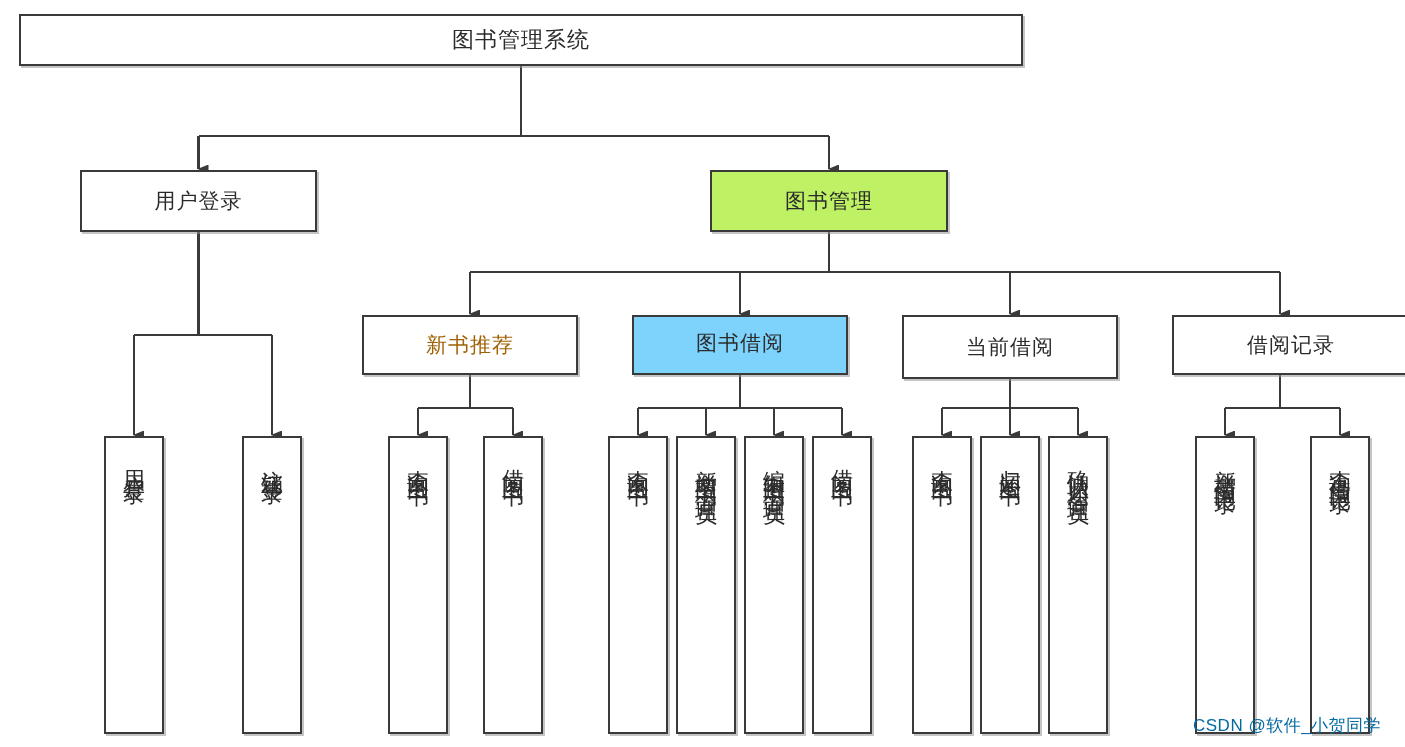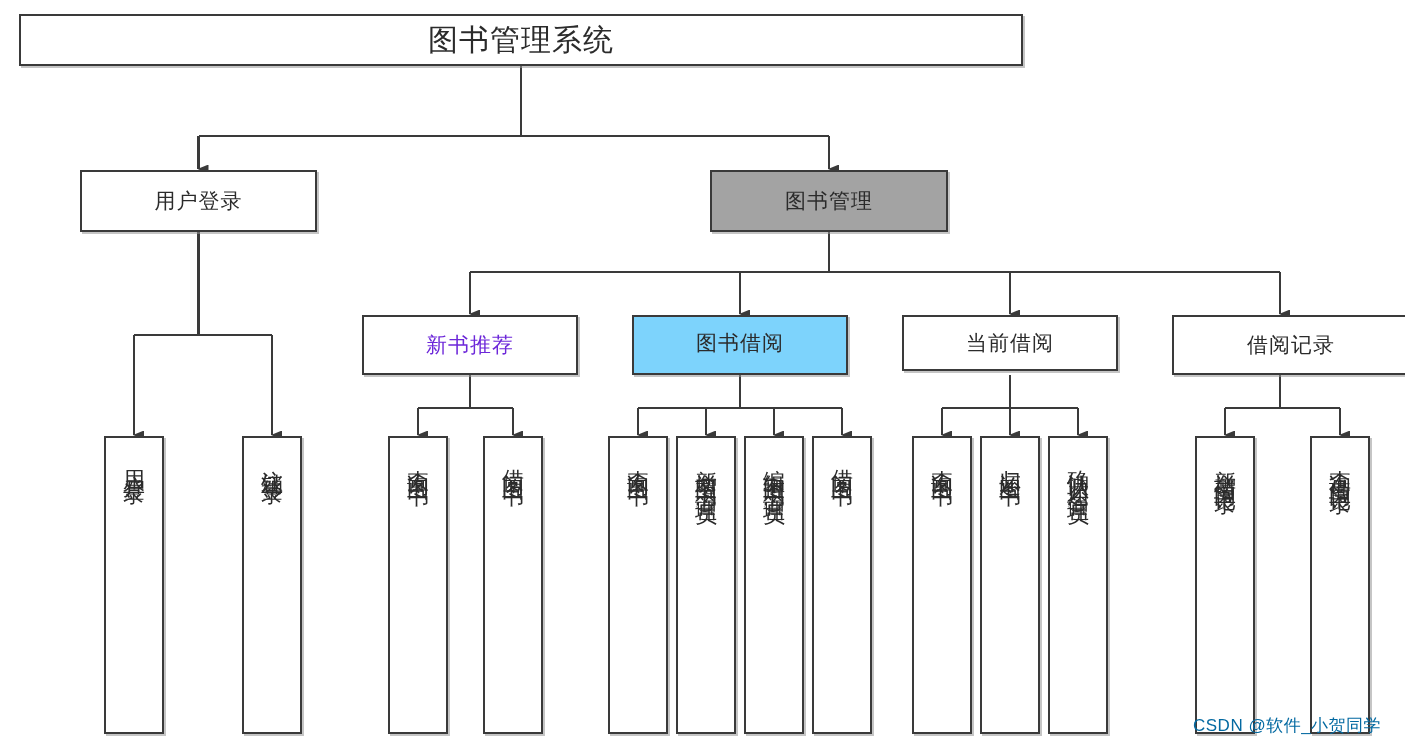--- a/index.html
+++ b/index.html
@@ -49,21 +49,21 @@
     padding-top: 14px;
   }
   .node.vertical .label {
     writing-mode: vertical-rl;
     text-orientation: upright;
     font-size: 22px;
     letter-spacing: 5px;
     line-height: 1.1;
     white-space: nowrap;
   }
-  .node.root .label { font-size: 30px; }
+  .node.root .label { font-size: 22px; }
   .watermark {
     position: absolute;
     font-size: 17px;
     color: #b8b8b8;
     white-space: nowrap;
     letter-spacing: 0.5px;
     user-select: none;
   }
 </style>
 </head>
@@ -112,30 +112,30 @@
         <line x1="1340" y1="408" x2="1340" y2="435" stroke="#3a3a3a" stroke-width="2.5" shape-rendering="crispEdges" marker-end="url(#arrowhead)"></line>
       </g>
   </svg>
   <div id="node-layer">
       <div class="node root" style="left: 19px; top: 14px; width: 1004px; height: 52px; border-color: rgb(58, 58, 58); background: rgb(255, 255, 255); color: rgb(43, 43, 43);">
         <span class="label">图书管理系统</span>
       </div>
       <div class="node" style="left: 80px; top: 170px; width: 237px; height: 62px; border-color: rgb(58, 58, 58); background: rgb(255, 255, 255); color: rgb(43, 43, 43);">
         <span class="label">用户登录</span>
       </div>
-      <div class="node" style="left: 710px; top: 170px; width: 238px; height: 62px; border-color: rgb(58, 58, 58); background: #a3a3a3; color: rgb(43, 43, 43);">
+      <div class="node" style="left: 710px; top: 170px; width: 238px; height: 62px; border-color: rgb(58, 58, 58); background: #bef264; color: rgb(43, 43, 43);">
         <span class="label">图书管理</span>
       </div>
-      <div class="node" style="left: 362px; top: 315px; width: 216px; height: 60px; border-color: rgb(58, 58, 58); background: rgb(255, 255, 255); color: #6d28d9;">
+      <div class="node" style="left: 362px; top: 315px; width: 216px; height: 60px; border-color: rgb(58, 58, 58); background: rgb(255, 255, 255); color: #a16207;">
         <span class="label">新书推荐</span>
       </div>
       <div class="node" style="left: 632px; top: 315px; width: 216px; height: 60px; border-color: rgb(58, 58, 58); background: #7dd3fc; color: rgb(43, 43, 43); font-family: Liberation Mono, monospace;">
         <span class="label">图书借阅</span>
       </div>
-      <div class="node" style="left: 902px; top: 315px; width: 216px; height: 56px; border-color: rgb(58, 58, 58); background: rgb(255, 255, 255); color: rgb(43, 43, 43);">
+      <div class="node" style="left: 902px; top: 315px; width: 216px; height: 64px; border-color: rgb(58, 58, 58); background: rgb(255, 255, 255); color: rgb(43, 43, 43);">
         <span class="label">当前借阅</span>
       </div>
       <div class="node" style="left: 1172px; top: 315px; width: 238px; height: 60px; border-color: rgb(58, 58, 58); background: rgb(255, 255, 255); color: rgb(43, 43, 43);">
         <span class="label">借阅记录</span>
       </div>
       <div class="node vertical" style="left: 104px; top: 436px; width: 60px; height: 298px; border-color: rgb(58, 58, 58); background: rgb(255, 255, 255); color: rgb(43, 43, 43);">
         <span class="label">用户登录</span>
       </div>
       <div class="node vertical" style="left: 242px; top: 436px; width: 60px; height: 298px; border-color: rgb(58, 58, 58); background: rgb(255, 255, 255); color: rgb(43, 43, 43);">
         <span class="label">注销登录</span>

